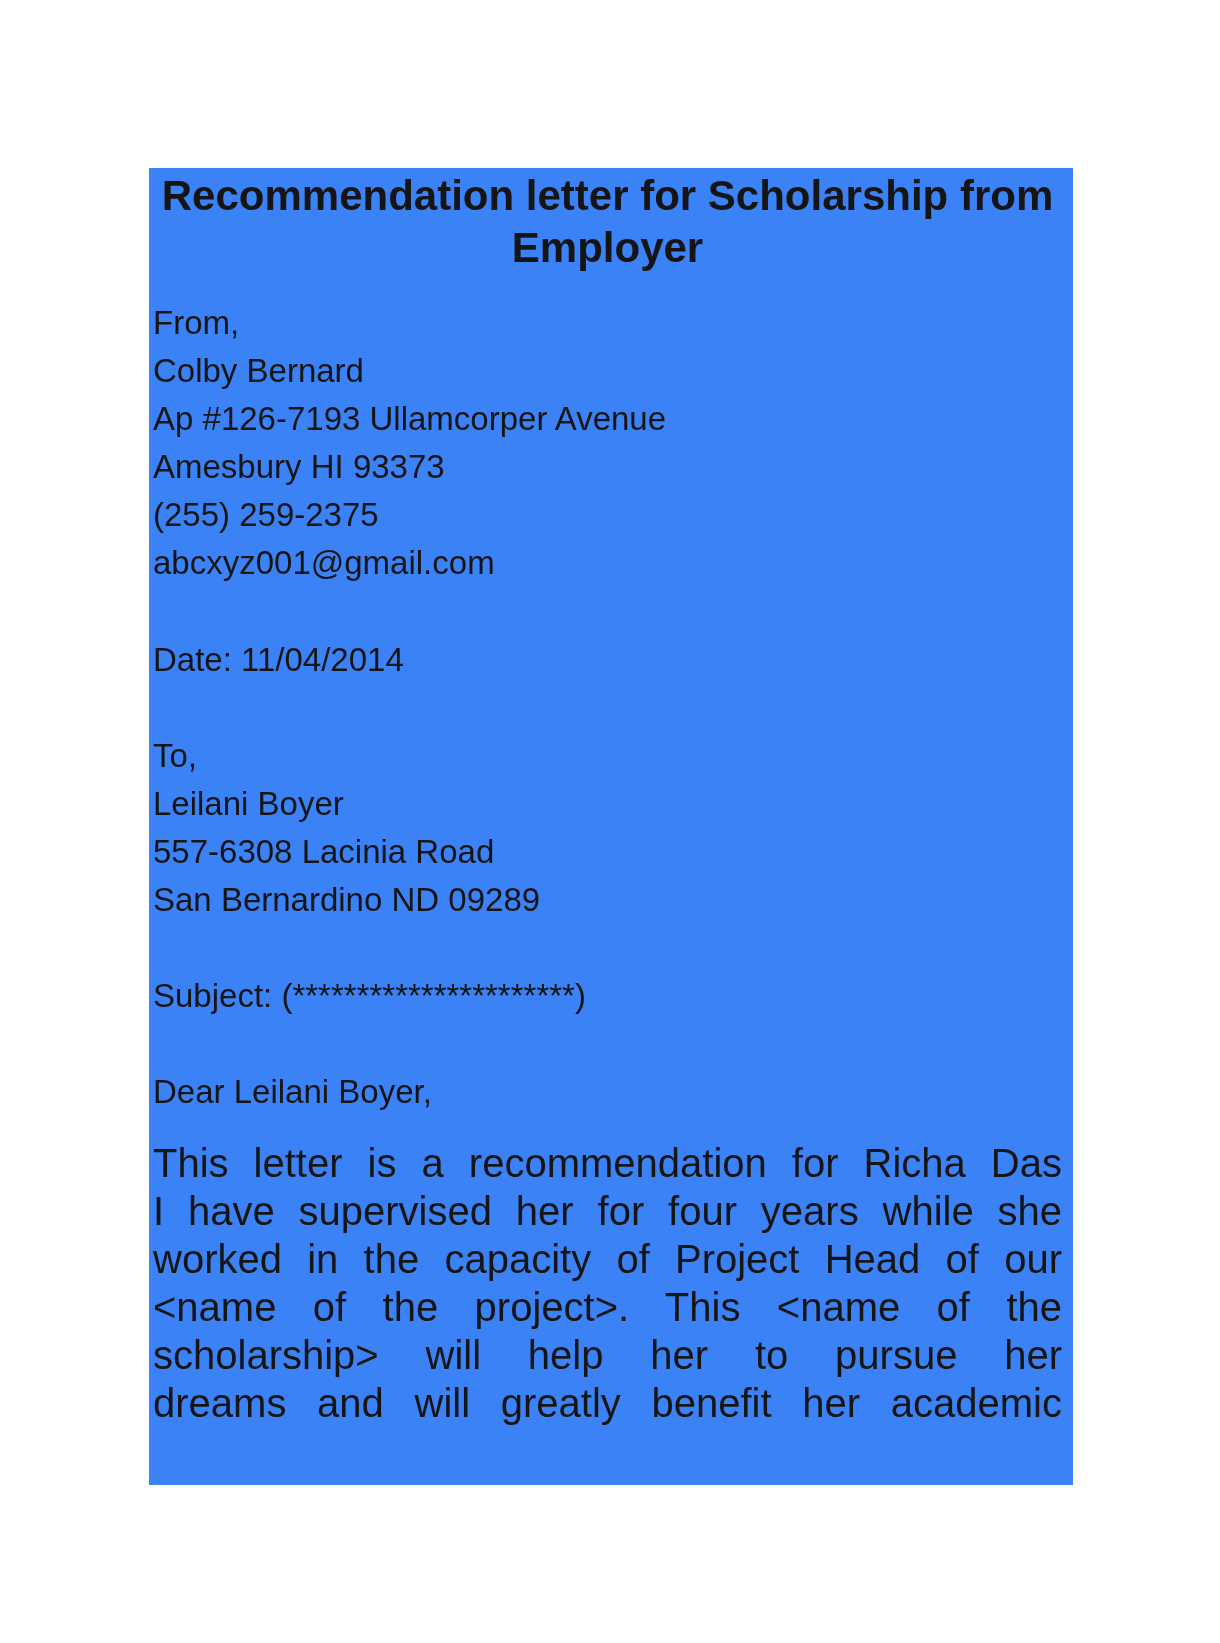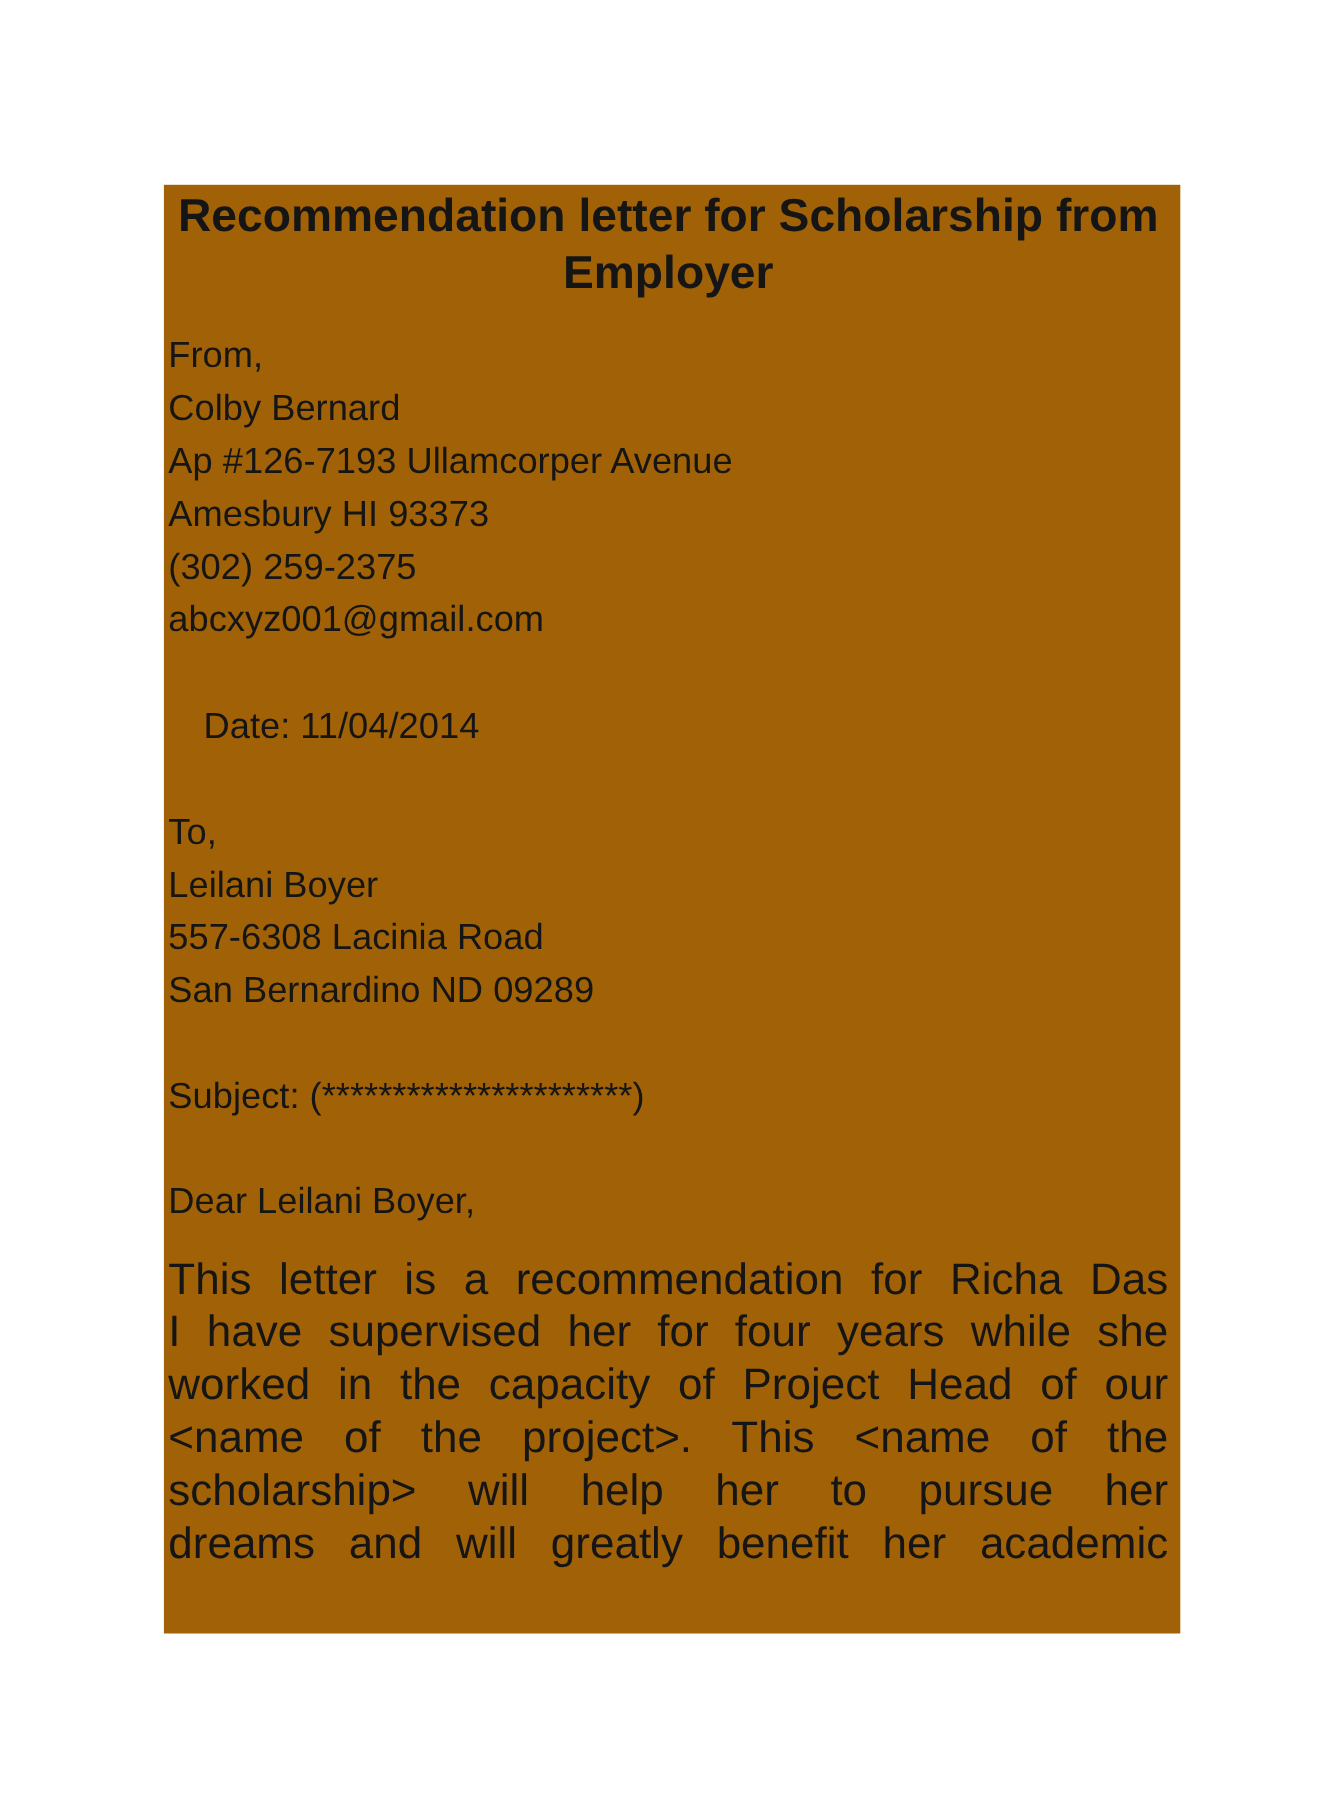--- a/index.html
+++ b/index.html
@@ -32,45 +32,45 @@
   }
   .title {
     top: 2px;
     font-size: 42px;
     font-weight: bold;
     line-height: 52px;
     text-align: center;
     letter-spacing: 0;
   }
   .from-block { top: 131px; }
-  .date-block { top: 468px; margin-left: 32px; }
+  .date-block { top: 468px; }
   .to-block   { top: 564px; }
   .subject-block { top: 804px; }
   .salutation-block { top: 900px; }
   .body-block { top: 971px; }
   .jline {
     font-size: 40px;
     line-height: 48px;
     text-align: justify;
     text-align-last: justify;
   }
 </style>
 </head>
 <body style="background: rgb(255, 255, 255); color: rgb(21, 21, 21);">
 
-<div class="doc" style="background: #a16207;">
+<div class="doc" style="background: #3b82f6;">
 
   <div class="block title">Recommendation letter for Scholarship from Employer</div>
 
   <div class="block from-block">
     <div class="line">From,</div>
     <div class="line">Colby Bernard</div>
     <div class="line">Ap #126-7193 Ullamcorper Avenue</div>
     <div class="line">Amesbury HI 93373</div>
-    <div class="line">(302) 259-2375</div>
+    <div class="line">(255) 259-2375</div>
     <div class="line">abcxyz001@gmail.com</div>
   </div>
 
   <div class="block date-block">
     <div class="line">Date: 11/04/2014</div>
   </div>
 
   <div class="block to-block">
     <div class="line">To,</div>
     <div class="line">Leilani Boyer</div>

